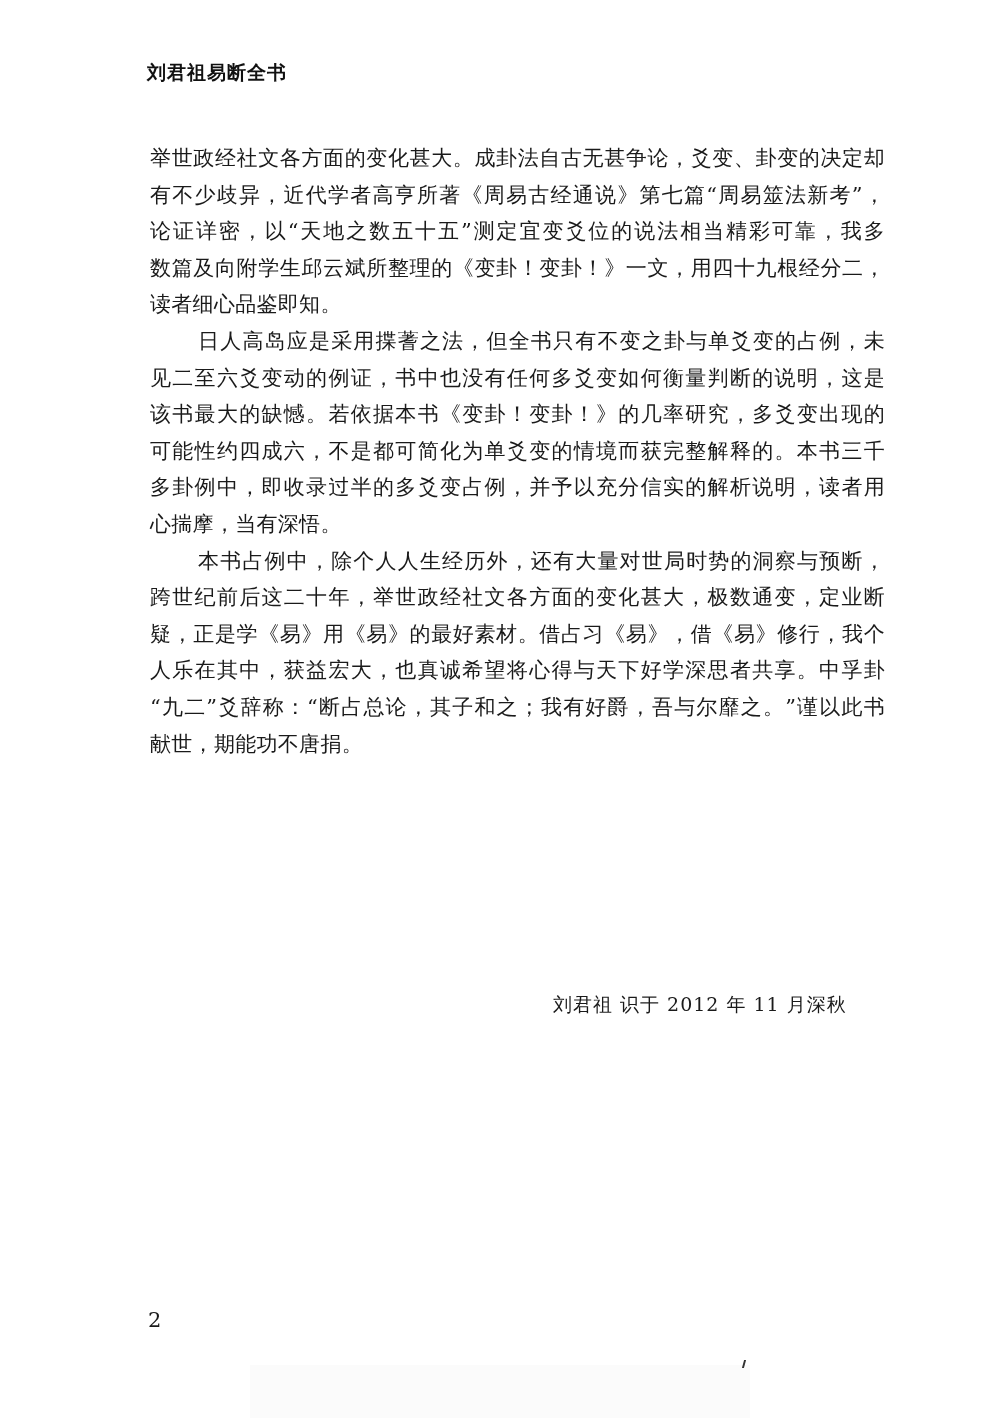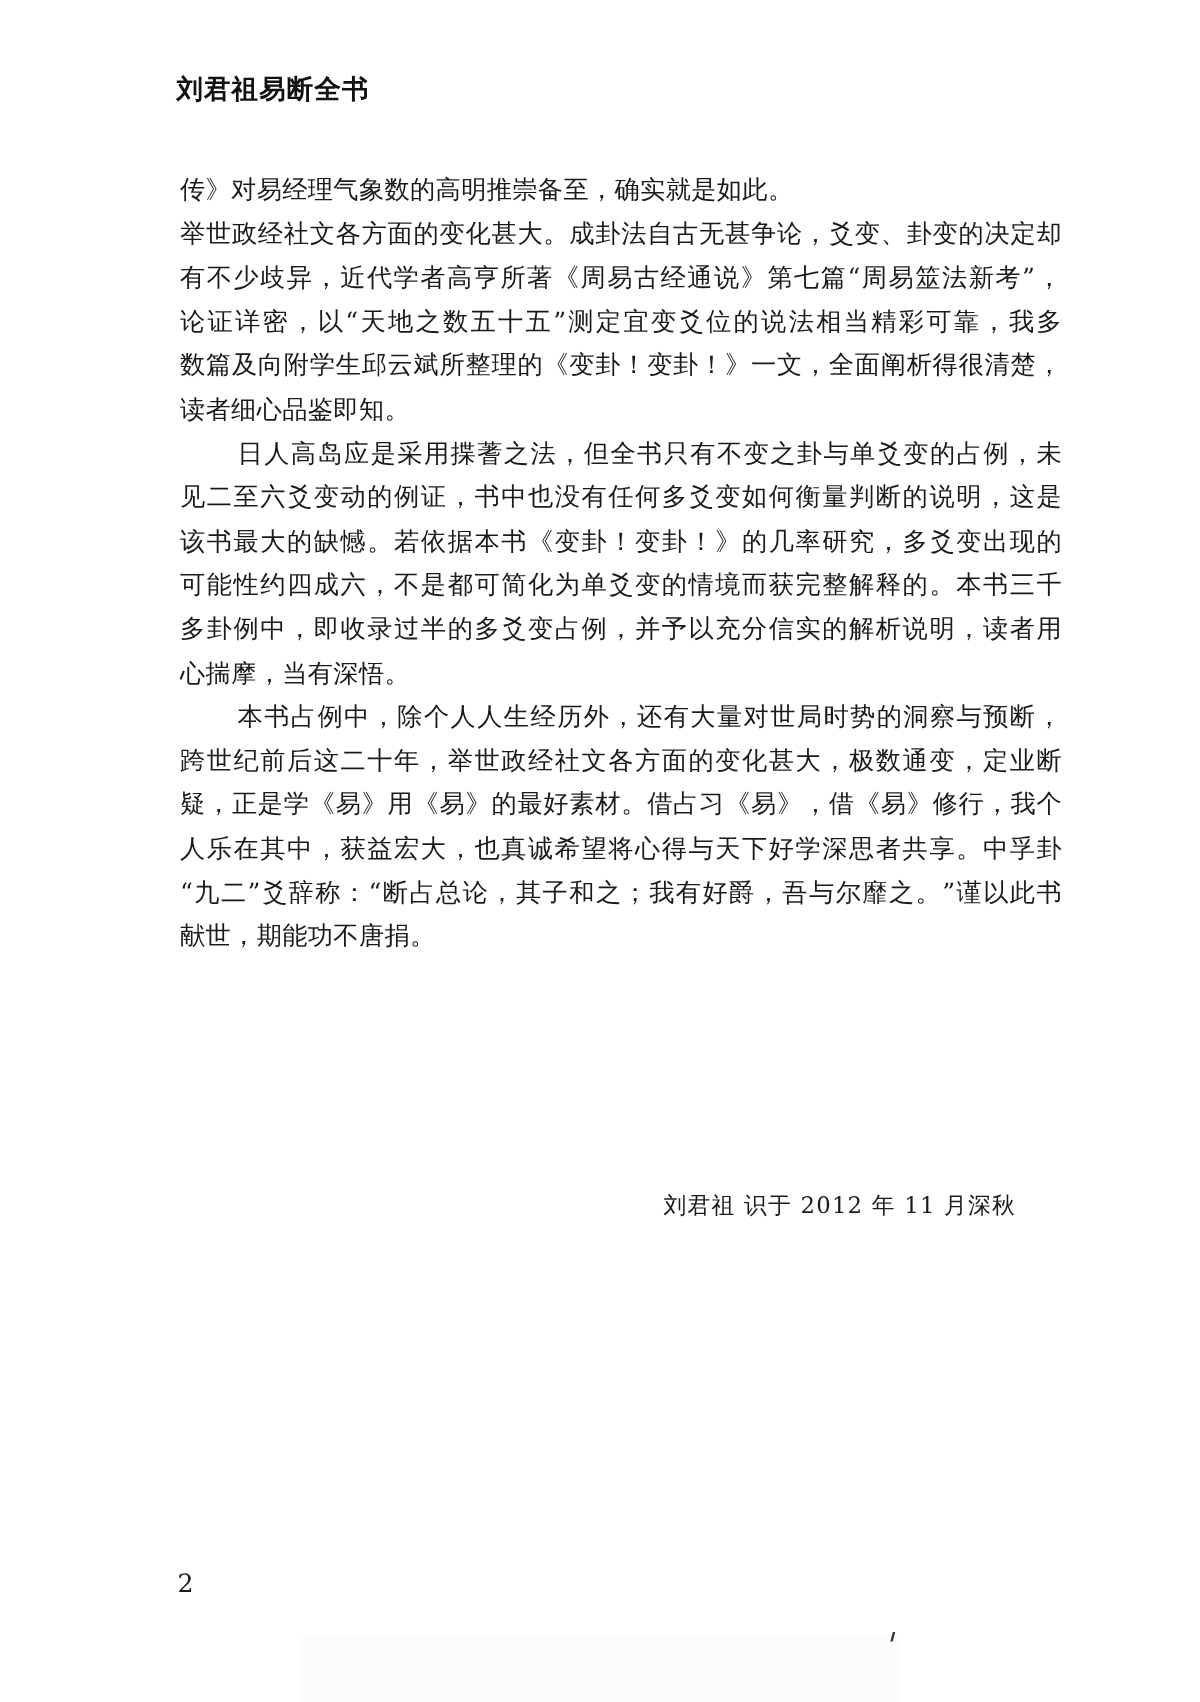--- a/index.html
+++ b/index.html
@@ -12,21 +12,21 @@
     height: 1418px;
     position: relative;
     overflow: hidden;
     font-family: "DejaVu Serif", "Liberation Serif", serif;
     color: #1a1a1a;
   }
   .running-header {
     position: absolute;
     left: 147px;
     top: 60px;
-    font-size: 22px;
+    font-size: 19px;
     font-weight: bold;
     letter-spacing: 1px;
     color: #111;
     text-align: center;
   }
   .body-text {
     position: absolute;
     left: 150px;
     top: 140px;
     width: 735px;
@@ -81,29 +81,26 @@
     margin-left: 150px;
   }
 </style>
 </head>
 <body>
 
 <div class="running-header">刘君祖易断全书</div>
 
 <div class="body-text">
 
-  <div>
-    <span class="line last">传》对易经理气象数的高明推崇备至，确实就是如此。</span>
-  </div>
 
   <div>
     <span class="line">举世政经社文各方面的变化甚大。成卦法自古无甚争论，爻变、卦变的决定却</span>
     <span class="line">有不少歧异，近代学者高亨所著《周易古经通说》第七篇“周易筮法新考”，</span>
     <span class="line">论证详密，以“天地之数五十五”测定宜变爻位的说法相当精彩可靠，我多</span>
-    <span class="line">数篇及向附学生邱云斌所整理的《变卦！变卦！》一文，全面阐析得很清楚，</span>
+    <span class="line">数篇及向附学生邱云斌所整理的《变卦！变卦！》一文，用四十九根经分二，</span>
     <span class="line last">读者细心品鉴即知。</span>
   </div>
 
   <div>
     <span class="line indent">日人高岛应是采用揲蓍之法，但全书只有不变之卦与单爻变的占例，未</span>
     <span class="line">见二至六爻变动的例证，书中也没有任何多爻变如何衡量判断的说明，这是</span>
     <span class="line">该书最大的缺憾。若依据本书《变卦！变卦！》的几率研究，多爻变出现的</span>
     <span class="line">可能性约四成六，不是都可简化为单爻变的情境而获完整解释的。本书三千</span>
     <span class="line">多卦例中，即收录过半的多爻变占例，并予以充分信实的解析说明，读者用</span>
     <span class="line last">心揣摩，当有深悟。</span>

